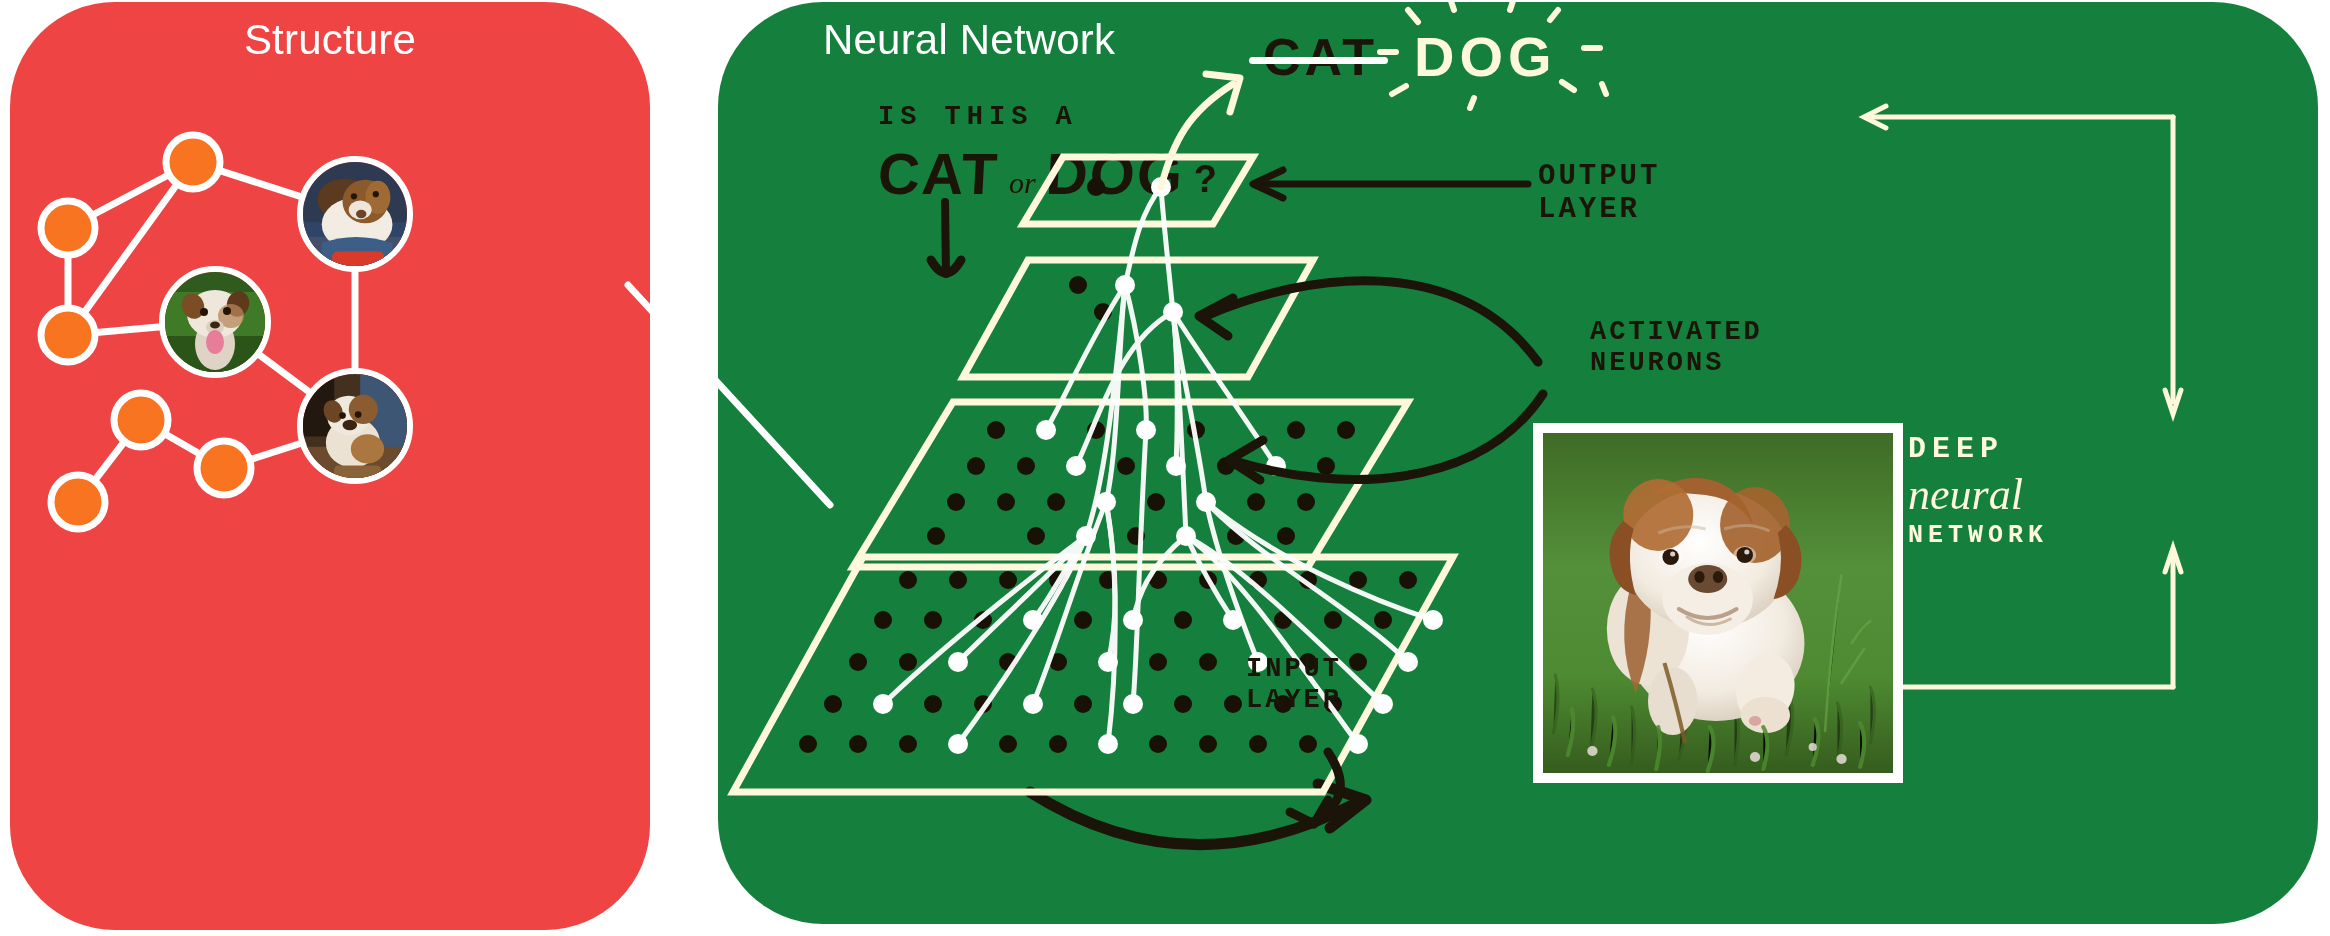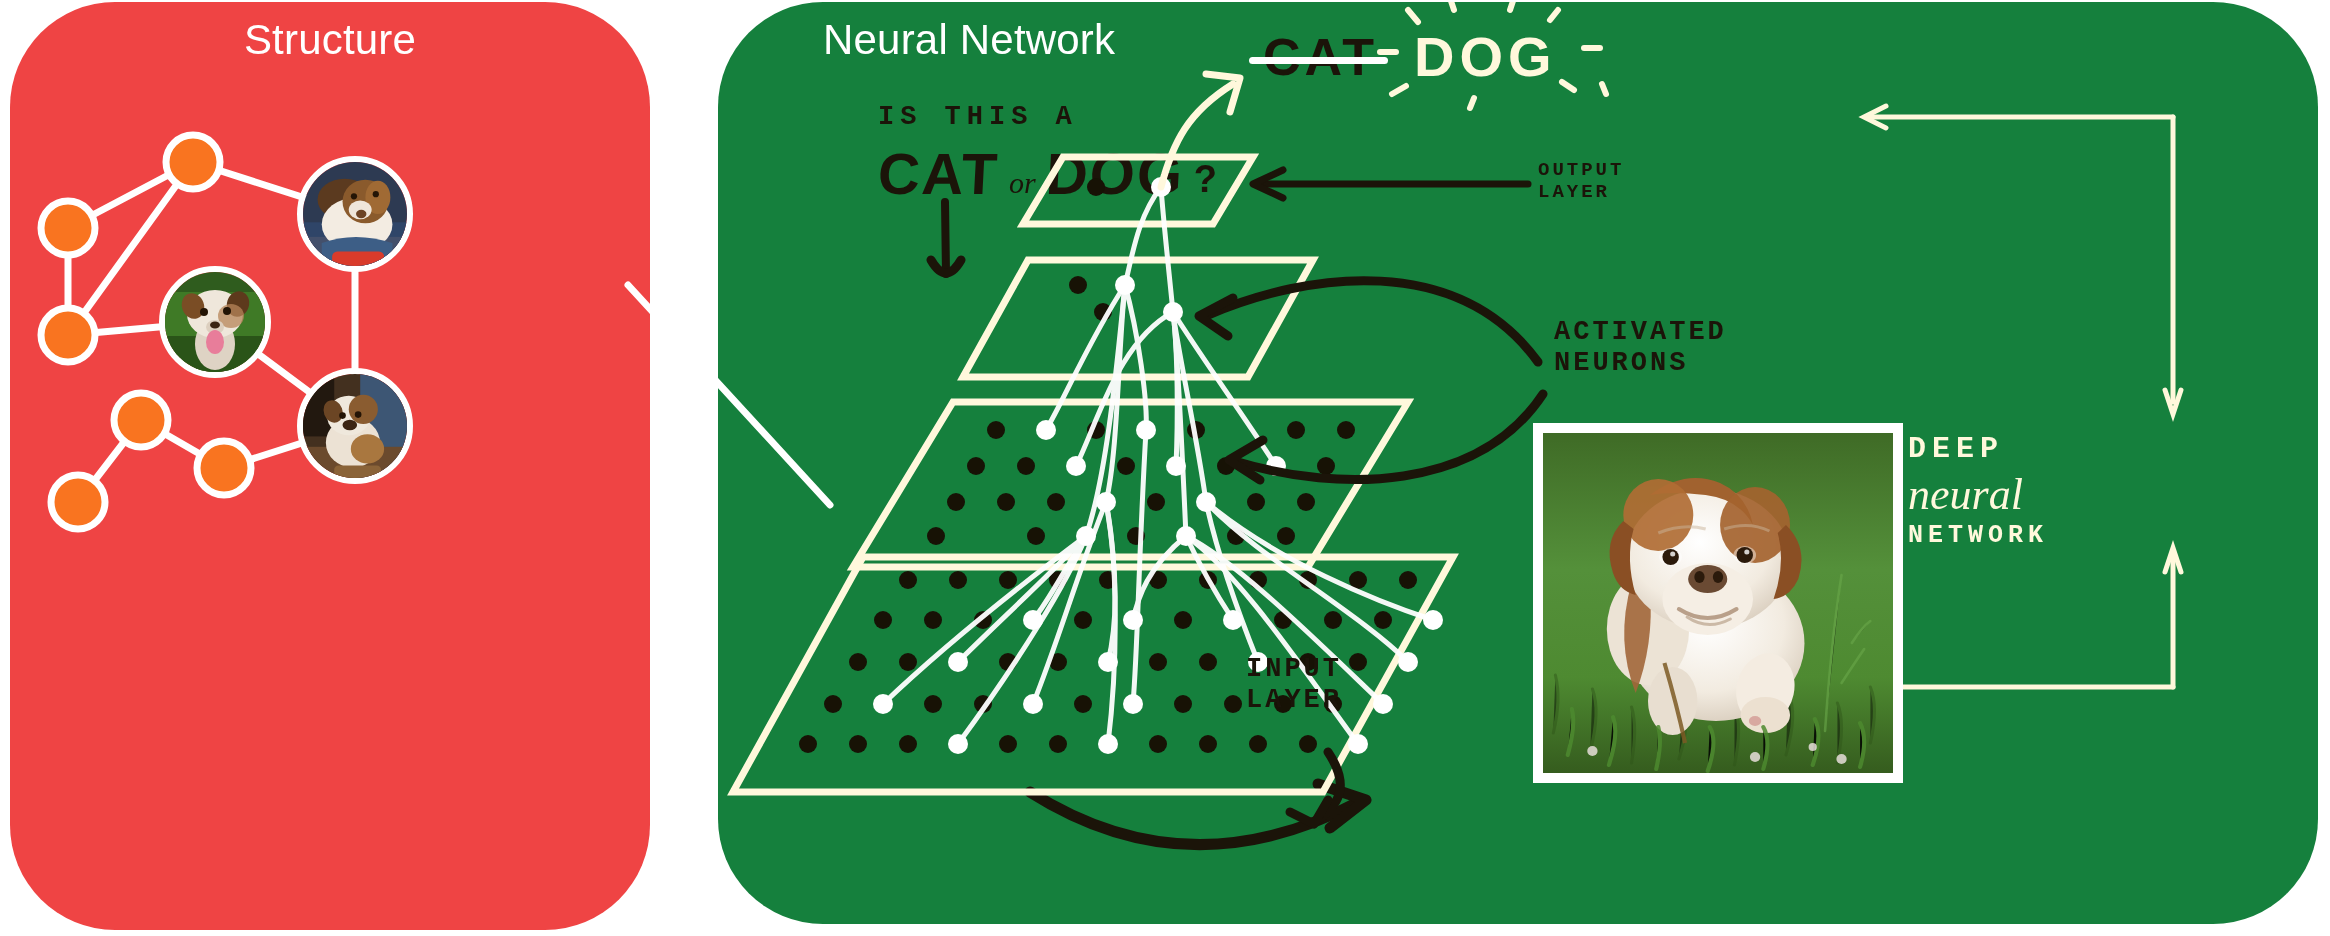--- a/index.html
+++ b/index.html
@@ -332,26 +332,26 @@
         <path d="M1168 104 L1146 115 L1168 126"></path>
         <path d="M1455 115 L1455 400"></path>
         <path d="M1447 388 L1455 412 L1463 388"></path>
         <path d="M1160 685 L1455 685"></path>
         <path d="M1178 674 L1156 685 L1178 696"></path>
         <path d="M1455 685 L1455 555"></path>
         <path d="M1447 570 L1455 546 L1463 570"></path>
       </g>
     </svg>
 
-    <div class="nn-text" style="left:820px;top:158px;font-size:19px;">
+    <div class="nn-text" style="left:820px;top:158px;font-size:29px;">
       <div>OUTPUT</div>
       <div>LAYER</div>
     </div>
 
-    <div class="nn-text" style="left:836px;top:315px;font-size:27px;">
+    <div class="nn-text" style="left:872px;top:315px;font-size:27px;">
       <div>ACTIVATED</div>
       <div>NEURONS</div>
     </div>
 
     <div class="nn-text" style="left:528px;top:652px;font-size:27px;">
       <div>INPUT</div>
       <div>LAYER</div>
     </div>
 
     <div style="position:absolute;left:1190px;top:430px;width:250px;text-align:left;">

